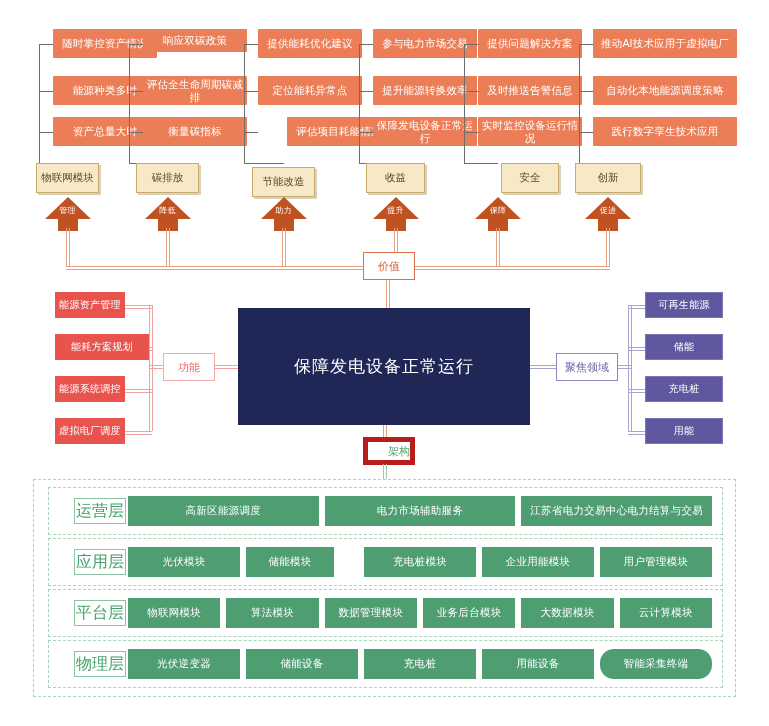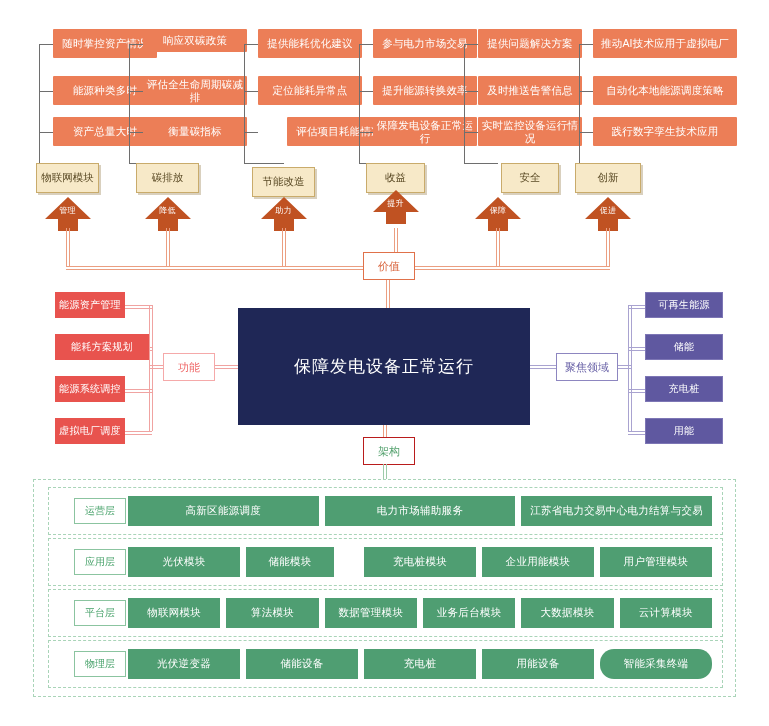--- a/index.html
+++ b/index.html
@@ -58,21 +58,21 @@
 
   
   .cbox {
     background:#ffffff;
     display:flex; align-items:center; justify-content:center;
     font-size:11px;
   }
   .cbox.value   { border:1px solid #e0714a; color:#d9643c; }
   .cbox.func    { border:1px solid #f5a9a9; color:#ef6a6a; }
   .cbox.focus   { border:1px solid #8d86c0; color:#665fa5; }
-  .cbox.arch    { border:1px solid #b91c1c; color:#52a06c; }
+  .cbox.arch    { border:5px solid #b91c1c; color:#52a06c;justify-content:flex-end; }
 
   
   .hero {
     background:#1f2756;
     color:#ffffff;
     display:flex; align-items:center; justify-content:center;
     font-size:17px;
     letter-spacing:1px;
   }
 
@@ -109,21 +109,21 @@
   }
   .archRow {
     position:absolute;
     border:1px dashed #a9d4b8;
   }
   .layerTag {
     position:absolute;
     background:#ffffff;
     border:1px solid #8bc4a0;
     color:#46a169;
-    font-size:10px;
+    font-size:16px;
     display:flex; align-items:center; justify-content:center;
   }
   .modbox {
     position:absolute;
     background:#4f9e72;
     color:#ffffff;
     font-size:10.5px;
     display:flex; align-items:center; justify-content:center;
     text-align:center;
     letter-spacing:.3px;
@@ -187,21 +187,21 @@
       <div class="abs gline v" style="left: 359px; top: 43.5px; height: 119.5px;"></div>
       <div class="abs gline h" style="left: 359px; top: 43.5px; width: 14px;"></div>
       <div class="abs benefit" style="left: 373px; top: 29px; width: 104px; height: 29px;">参与电力市场交易</div>
       <div class="abs gline h" style="left: 359px; top: 90.5px; width: 14px;"></div>
       <div class="abs benefit" style="left: 373px; top: 76px; width: 104px; height: 29px;">提升能源转换效率</div>
       <div class="abs gline h" style="left: 359px; top: 131.5px; width: 14px;"></div>
       <div class="abs benefit" style="left: 373px; top: 117px; width: 104px; height: 29px;">保障发电设备正常运行</div>
       <div class="abs gline v" style="left: 395.5px; top: 163px; height: 0px;"></div>
       <div class="abs gline h" style="left: 359px; top: 163px; width: 36.5px;"></div>
       <div class="abs category" style="left: 366px; top: 163px; width: 59px; height: 30px; font-family: Liberation Mono, monospace;">收益</div>
-      <div class="abs arrowwrap" style="left: 372.5px; top: 190px; position: absolute;">
+      <div class="abs arrowwrap" style="left: 372.5px; top: 197px; position: absolute;">
         <svg width="46" height="34" viewBox="0 0 46 34" xmlns="http://www.w3.org/2000/svg">
           <polygon points="23,0 46,22 33,22 33,34 13,34 13,22 0,22" fill="#c05222"></polygon>
         </svg>
         <span class="arrowlbl">提升</span>
       </div>
       <div class="abs gline v" style="left: 464px; top: 43.5px; height: 119.5px;"></div>
       <div class="abs gline h" style="left: 464px; top: 43.5px; width: 14px;"></div>
       <div class="abs benefit" style="left: 478px; top: 29px; width: 104px; height: 29px;">提供问题解决方案</div>
       <div class="abs gline h" style="left: 464px; top: 90.5px; width: 14px;"></div>
       <div class="abs benefit" style="left: 478px; top: 76px; width: 104px; height: 29px;">及时推送告警信息</div>

